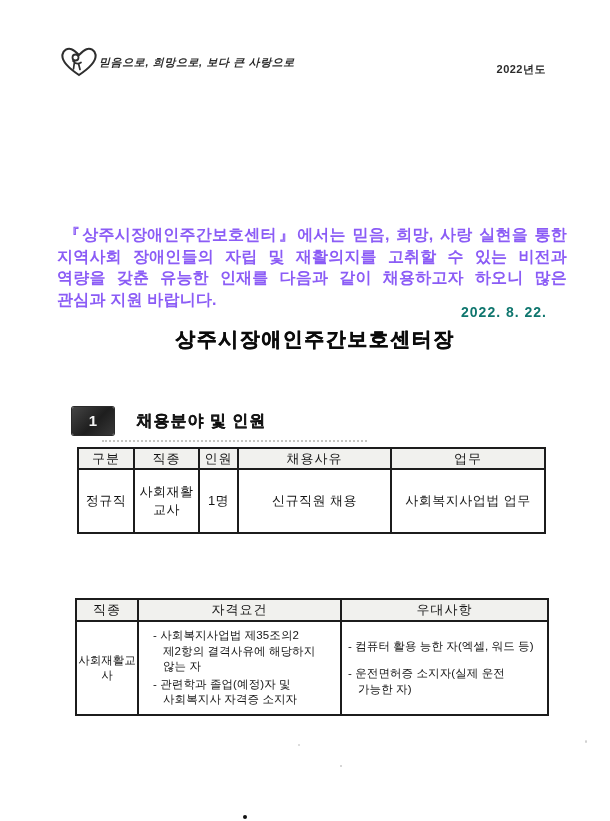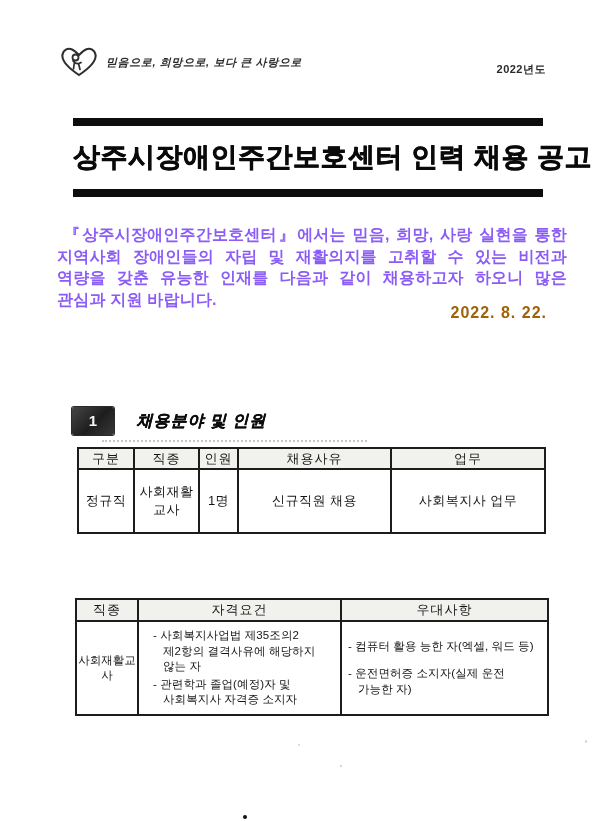--- a/index.html
+++ b/index.html
@@ -7,21 +7,21 @@
     width:610px;height:821px;
     background:#ffffff;
     font-family:"Liberation Sans","DejaVu Sans",sans-serif;
     color:#111;
     position:relative;
     overflow:hidden;
   }
   .page{position:absolute;inset:0;background:#fff;}
 
   
-  .brand{position:absolute;left:60px;top:46px;display:flex;align-items:center;gap:8px;}
+  .brand{position:absolute;left:60px;top:46px;display:flex;align-items:center;gap:1px;}
   .logo{width:38px;height:32px;flex:0 0 auto;}
   .slogan{
     font-size:11px;font-weight:700;font-style:italic;
     letter-spacing:0.6px;color:#2b2b2b;white-space:nowrap;
   }
   .year{
     position:absolute;right:64px;top:62px;
     font-size:11px;font-weight:700;color:#2b2b2b;letter-spacing:0.5px;
   }
 
@@ -40,21 +40,21 @@
   .intro{
     position:absolute;left:52px;top:219px;width:510px;
     font-size:16px;font-weight:700;line-height:21.5px;
     text-align:justify;word-break:keep-all;letter-spacing:0.2px;
     color:#8b5cf6;margin:5px;text-indent:7px;
   }
 
   
   .date{
     position:absolute;right:63px;top:304px;
-    font-size:16px;font-weight:800;letter-spacing:1px;color:#a16207;
+    font-size:14px;font-weight:800;letter-spacing:1px;color:#0f766e;
   }
   .signer{
     position:absolute;left:20px;right:0;top:326px;
     text-align:center;font-size:20px;font-weight:800;
     letter-spacing:1.5px;color:#0c0c0c;
     -webkit-text-stroke:0.4px #0c0c0c;
   }
 
   
   .section{position:absolute;left:72px;height:34px;}
@@ -63,21 +63,21 @@
   .badge{
     display:inline-block;width:42px;height:28px;
     background:linear-gradient(135deg,#454545 0%,#1e1e1e 55%,#383838 100%);
     color:#f4f4f4;font-size:15px;font-weight:800;
     text-align:center;line-height:28px;
     border-radius:2px;vertical-align:middle;
     box-shadow:0 0 0 1px #2a2a2a;
   }
   .stitle{
     display:inline-block;margin-left:18px;vertical-align:middle;
-    font-size:16px;font-weight:800;color:#000000;letter-spacing:1px;font-style:italic;
+    font-size:16px;font-weight:800;color:#404040;letter-spacing:1px;
     -webkit-text-stroke:0.3px #0d0d0d;
   }
   .sec-underline{
     position:absolute;left:30px;top:33px;height:0;
     border-top:2px dotted #c6c6c2;
   }
   .s1 .sec-underline{width:265px;}
   .s2 .sec-underline{width:253px;}
 
   
@@ -118,29 +118,25 @@
   <div class="brand">
     <svg class="logo" viewBox="0 0 38 32">
       <path d="M19 29 C 7 21, 1.5 14, 2.5 8.5 C 3.3 4.2, 7.5 1.8, 11.5 3.2 C 14 4.1, 16 6, 19 9 C 22 6, 24 4.1, 26.5 3.2 C 30.5 1.8, 34.7 4.2, 35.5 8.5 C 36.5 14, 31 21, 19 29 Z" fill="none" stroke="#2e2e2e" stroke-width="2.1"></path>
       <circle cx="15.5" cy="11.5" r="3" fill="none" stroke="#2e2e2e" stroke-width="1.8"></circle>
       <path d="M13 15 C 15 17.5, 18 18.5, 21 16.5 M14.5 15.5 L 13.5 23 M18.5 17.5 L 20 23.5" fill="none" stroke="#2e2e2e" stroke-width="1.7" stroke-linecap="round"></path>
     </svg>
     <span class="slogan">믿음으로, 희망으로, 보다 큰 사랑으로</span>
   </div>
   <span class="year">2022년도</span>
 
-  <div class="banner">
-    <div class="bar"></div>
-    <div class="banner-title">상주시장애인주간보호센터 인력 채용 공고</div>
-    <div class="bar"></div>
-  </div>
 
   <p class="intro">『상주시장애인주간보호센터』에서는 믿음, 희망, 사랑 실현을 통한 지역사회 장애인들의 자립 및 재활의지를 고취할 수 있는 비전과 역량을 갖춘 유능한 인재를 다음과 같이 채용하고자 하오니 많은 관심과 지원 바랍니다.</p>
 
   <div class="date">2022. 8. 22.</div>
+  <div class="signer">상주시장애인주간보호센터장</div>
 
   <div class="section s1">
     <span class="badge">1</span>
     <span class="stitle">채용분야 및 인원</span>
     <span class="sec-underline"></span>
   </div>
 
   <table class="t1">
     <colgroup>
       <col style="width:56px">
@@ -157,21 +153,21 @@
         <th>채용사유</th>
         <th>업무</th>
       </tr>
     </thead>
     <tbody>
       <tr>
         <td>정규직</td>
         <td>사회재활교사</td>
         <td>1명</td>
         <td>신규직원 채용</td>
-        <td>사회복지사 업무</td>
+        <td>사회복지사업법 업무</td>
       </tr>
     </tbody>
   </table>
 
 
   <table class="t2">
     <colgroup>
       <col style="width:62px">
         <col style="width:203px">
         <col style="width:207px">

